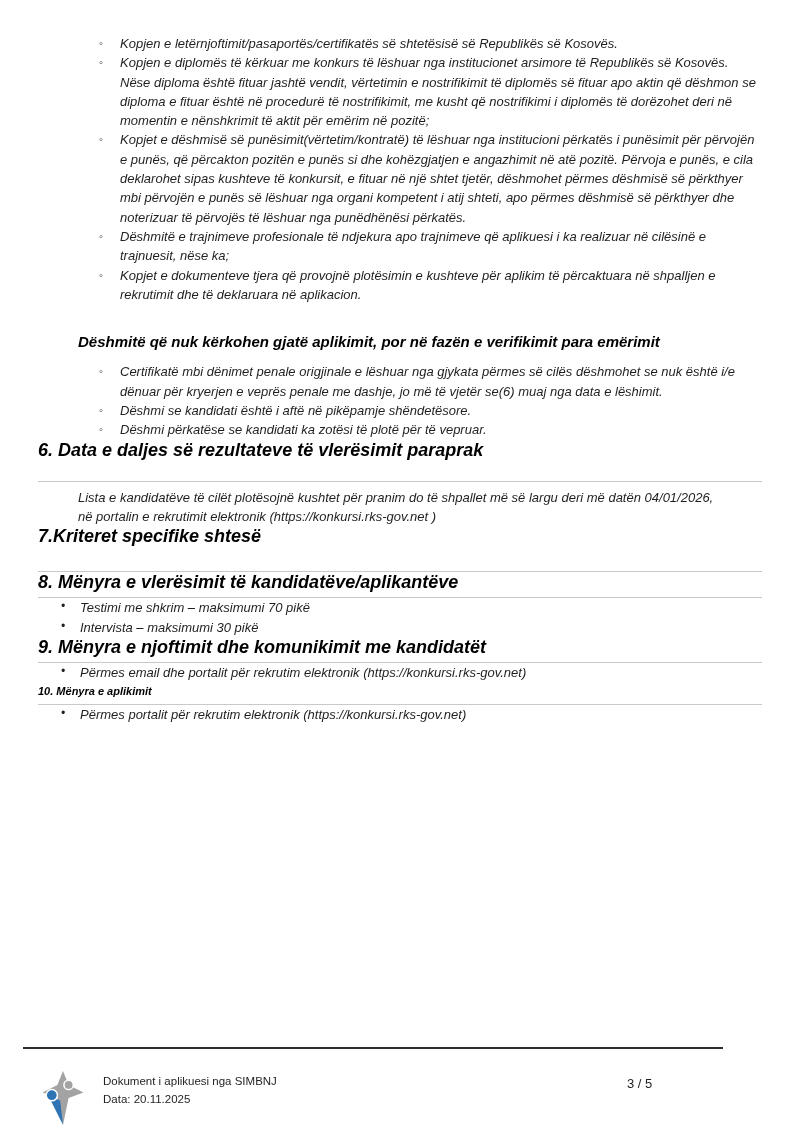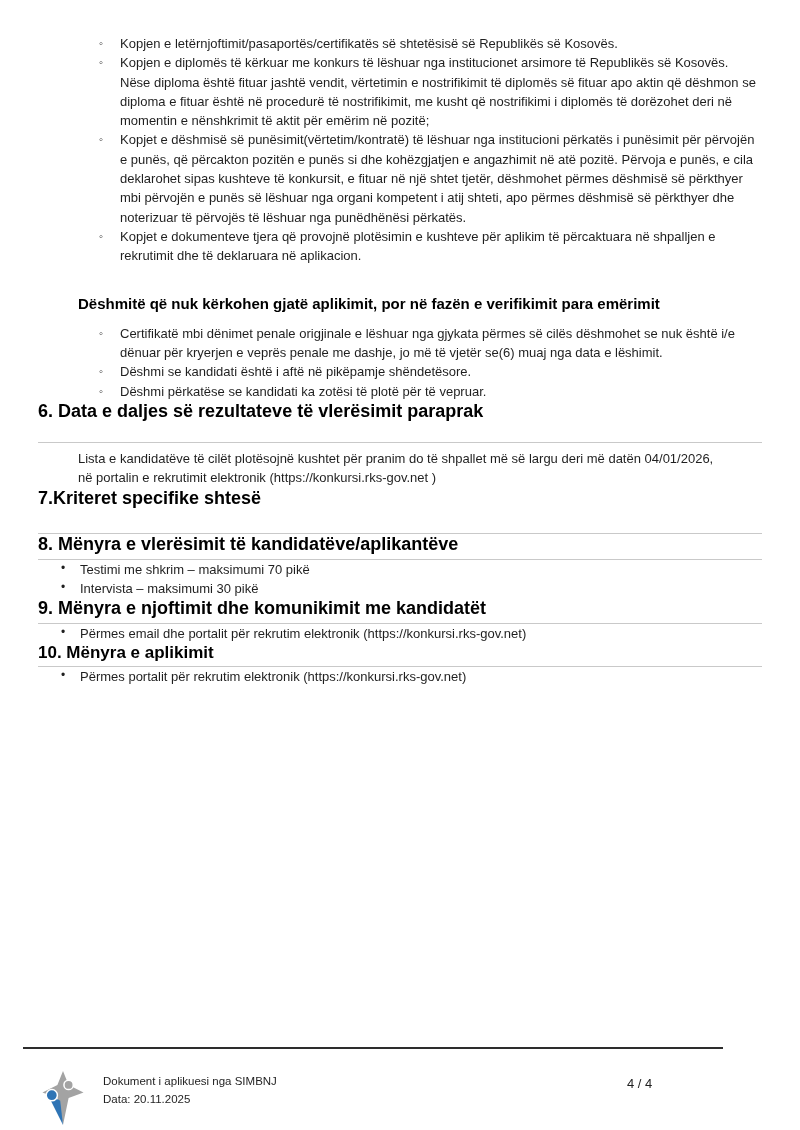--- a/index.html
+++ b/index.html
@@ -2,21 +2,21 @@
 <html lang="sq"><head>
 <meta charset="utf-8">
 <style>
   html,body{margin:0;padding:0;}
   body{
     width:800px;height:1130px;background:#ffffff;
     font-family:"Liberation Sans","DejaVu Sans",sans-serif;
     color:#1f1f1f;font-size:13px;line-height:19.3px;
     position:relative;overflow:hidden;
   }
-  .content{padding:34px 38px 0 38px;}
+  .content{padding:34px 38px 0 38px;font-style:italic;}
   
   ul.circle-list{list-style:none;margin:0;padding:0 0 0 59px;}
   ul.circle-list>li{position:relative;padding-left:23px;}
   ul.circle-list>li::before{
     content:"◦";position:absolute;left:2px;top:0;
     font-size:11px;color:#1f1f1f;
   }
   
   ul.dot-list{list-style:none;margin:0;padding:0 0 0 19px;}
   ul.dot-list>li{position:relative;padding-left:23px;}
@@ -26,21 +26,21 @@
   }
   .subheading{
     font-weight:bold;font-size:15px;color:#000;
     margin:28px 0 11px 40px;
   }
   h2.sec{
     font-size:18px;font-weight:bold;color:#000;
     margin:0;line-height:21px;
   }
   h3.sec-sm{
-    font-size:17px;font-weight:bold;color:#000;
+    font-size:11px;font-weight:bold;color:#000;
     margin:0;line-height:18px;
   }
   .rule{height:1px;background:#c9c9c9;width:724px;}
   .indent{margin-left:40px;width:644px;}
   
   .mt-l2{margin-top:46px;}
   .mt-h6{margin-top:52px;}
   .mt-rule6{margin-top:20px;}
   .mt-p6{margin-top:6px;}
   .mt-h7{margin-top:26px;}
@@ -60,20 +60,21 @@
 </style>
 </head>
 <body>
 
 <div class="content">
 
   <ul class="circle-list">
     <li>Kopjen e letërnjoftimit/pasaportës/certifikatës së shtetësisë së Republikës së Kosovës.</li>
     <li>Kopjen e diplomës të kërkuar me konkurs të lëshuar nga institucionet arsimore të Republikës së Kosovës. Nëse diploma është fituar jashtë vendit, vërtetimin e nostrifikimit të diplomës së fituar apo aktin që dëshmon se diploma e fituar është në procedurë të nostrifikimit, me kusht që nostrifikimi i diplomës të dorëzohet deri në momentin e nënshkrimit të aktit për emërim në pozitë;</li>
     <li>Kopjet e dëshmisë së punësimit(vërtetim/kontratë) të lëshuar nga institucioni përkatës i punësimit për përvojën e punës, që përcakton pozitën e punës si dhe kohëzgjatjen e angazhimit në atë pozitë. Përvoja e punës, e cila deklarohet sipas kushteve të konkursit, e fituar në një shtet tjetër, dëshmohet përmes dëshmisë së përkthyer mbi përvojën e punës së lëshuar nga organi kompetent i atij shteti, apo përmes dëshmisë së përkthyer dhe noterizuar të përvojës të lëshuar nga punëdhënësi përkatës.</li>
+    <li>Dëshmitë e trajnimeve profesionale të ndjekura apo trajnimeve që aplikuesi i ka realizuar në cilësinë e trajnuesit, nëse ka;</li>
     <li>Kopjet e dokumenteve tjera që provojnë plotësimin e kushteve për aplikim të përcaktuara në shpalljen e rekrutimit dhe të deklaruara në aplikacion.</li>
   </ul>
 
   <div class="subheading">Dëshmitë që nuk kërkohen gjatë aplikimit, por në fazën e verifikimit para emërimit</div>
 
   <ul class="circle-list mt-l2">
     <li>Certifikatë mbi dënimet penale origjinale e lëshuar nga gjykata përmes së cilës dëshmohet se nuk është i/e dënuar për kryerjen e veprës penale me dashje, jo më të vjetër se(6) muaj nga data e lëshimit.</li>
     <li>Dëshmi se kandidati është i aftë në pikëpamje shëndetësore.</li>
     <li>Dëshmi përkatëse se kandidati ka zotësi të plotë për të vepruar.</li>
   </ul>
@@ -113,13 +114,13 @@
   <path d="M25,59 L12,33 Q18,29 22,33 Z" fill="#2e74b5"></path>
   <circle cx="13" cy="27" r="6" fill="#2e74b5" stroke="#ffffff" stroke-width="1.6"></circle>
   <circle cx="31" cy="16" r="5" fill="#a3a3a3" stroke="#ffffff" stroke-width="1.6"></circle>
 </svg>
 
 <div class="footer-text">
   <div>Dokument i aplikuesi nga SIMBNJ</div>
   <div>Data: 20.11.2025</div>
 </div>
 
-<div class="page-num">4 / 4</div>
+<div class="page-num">3 / 5</div>
 
 </body></html>

